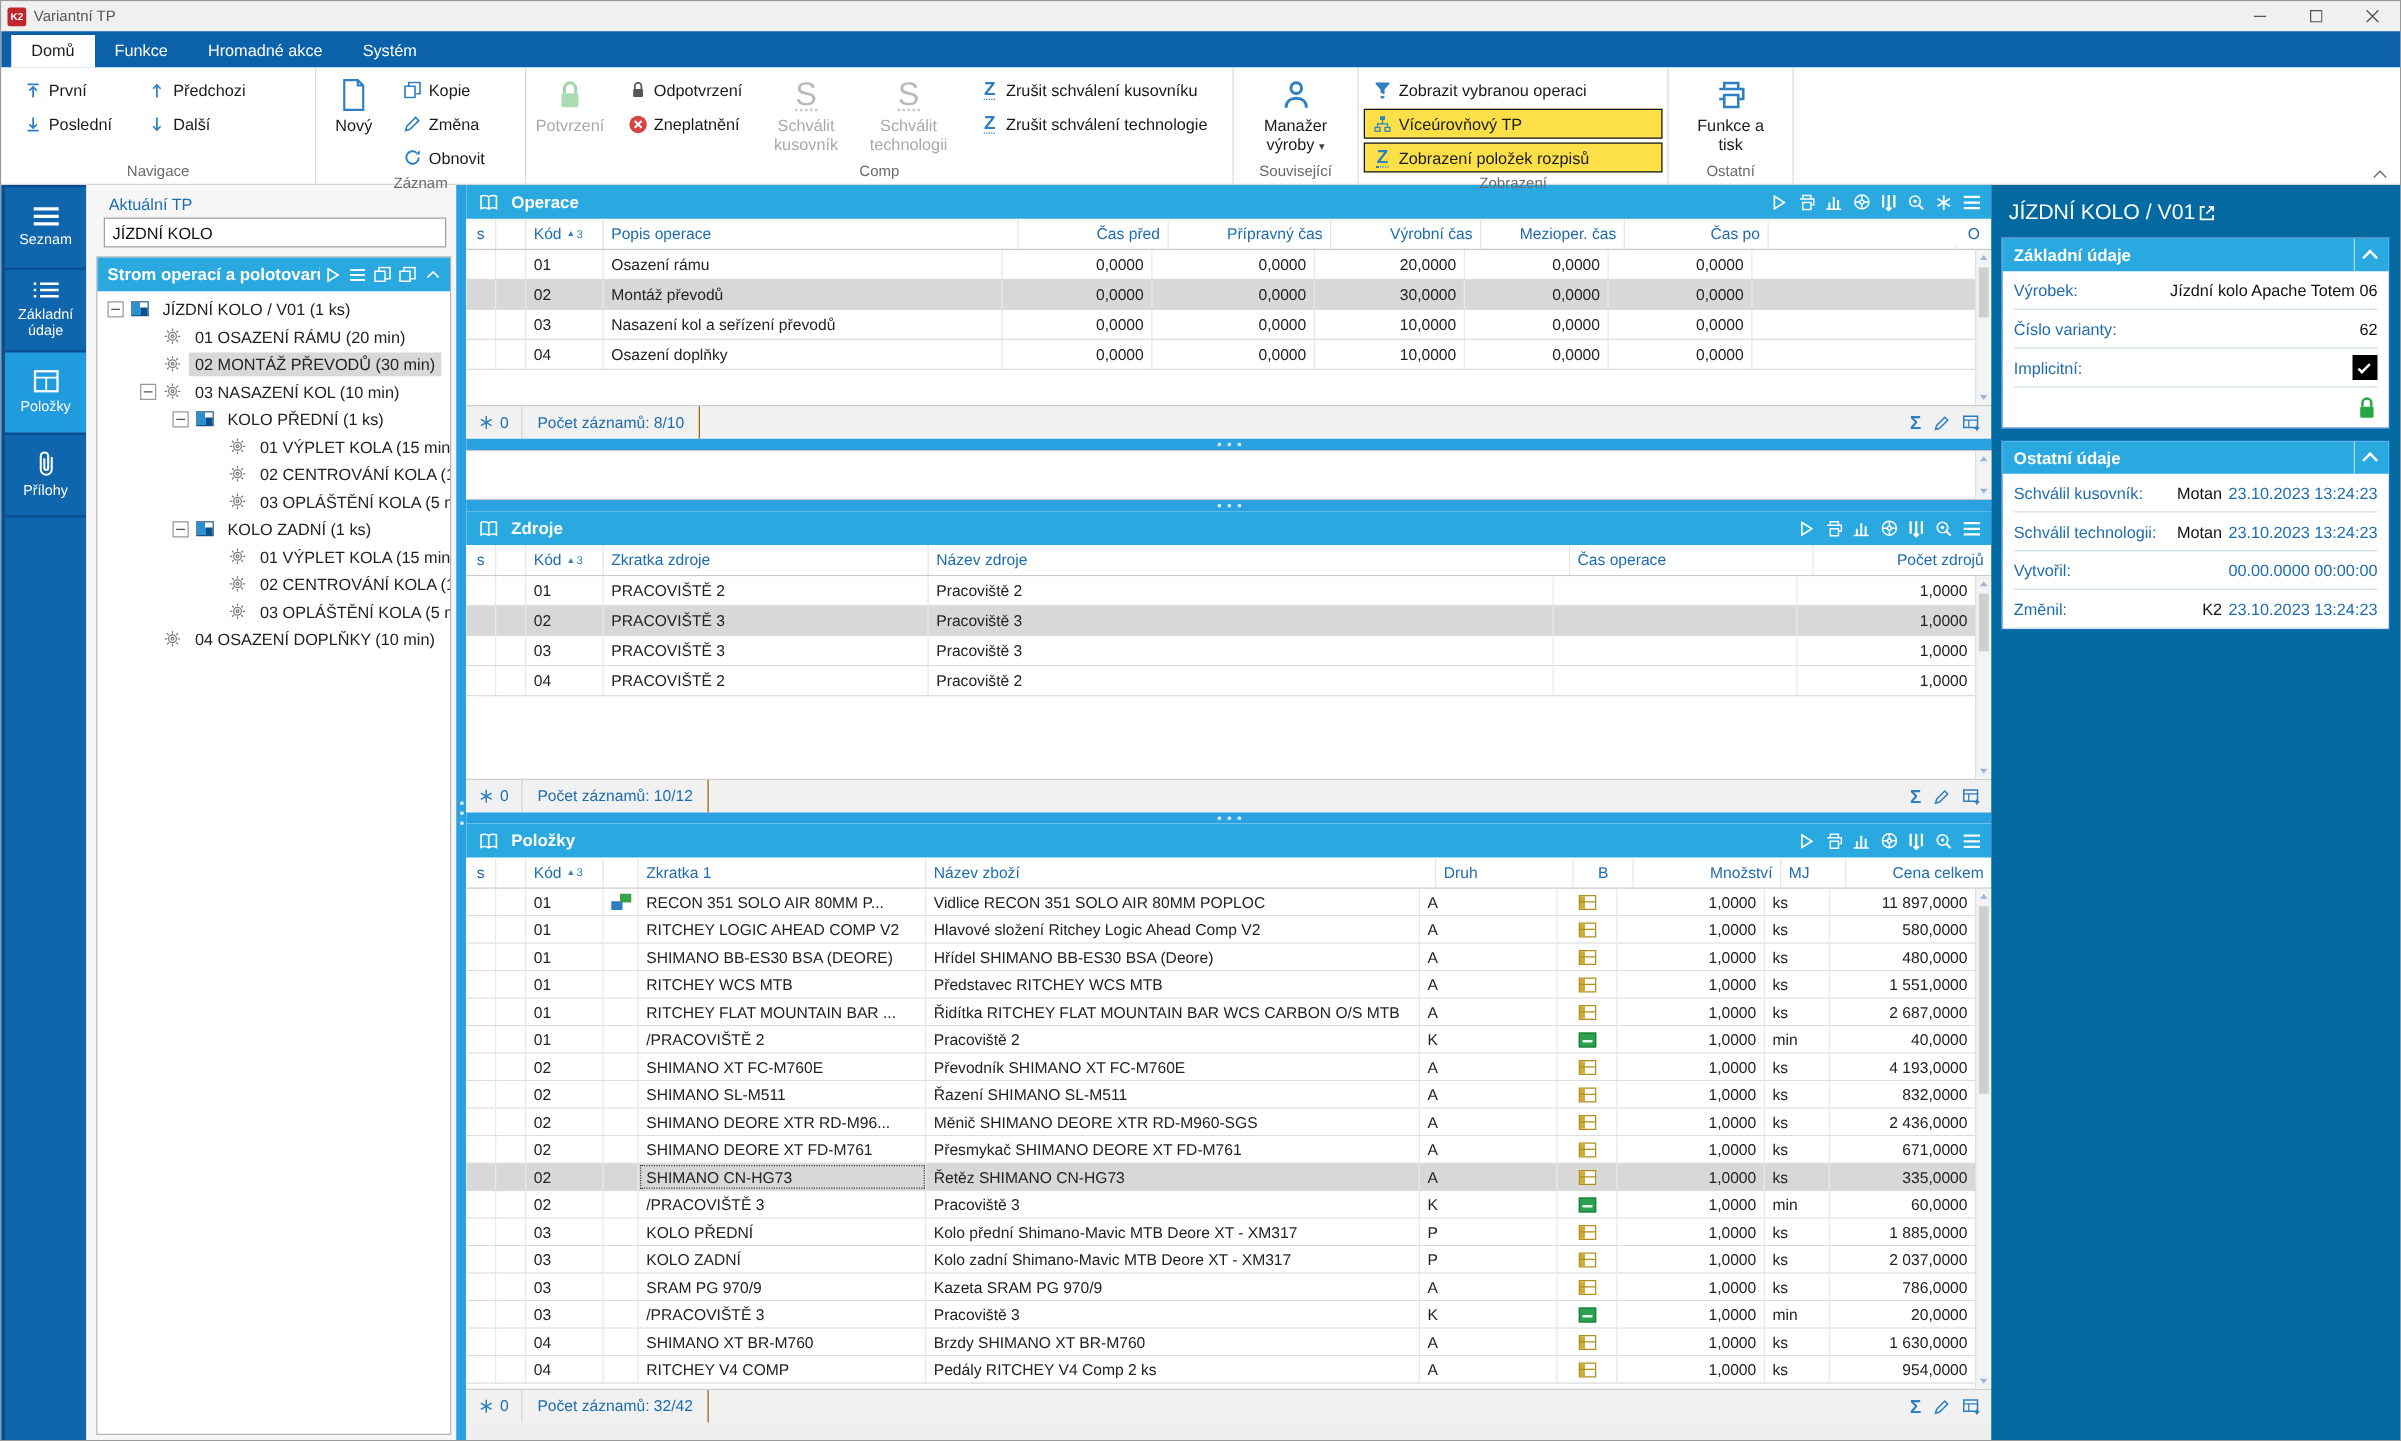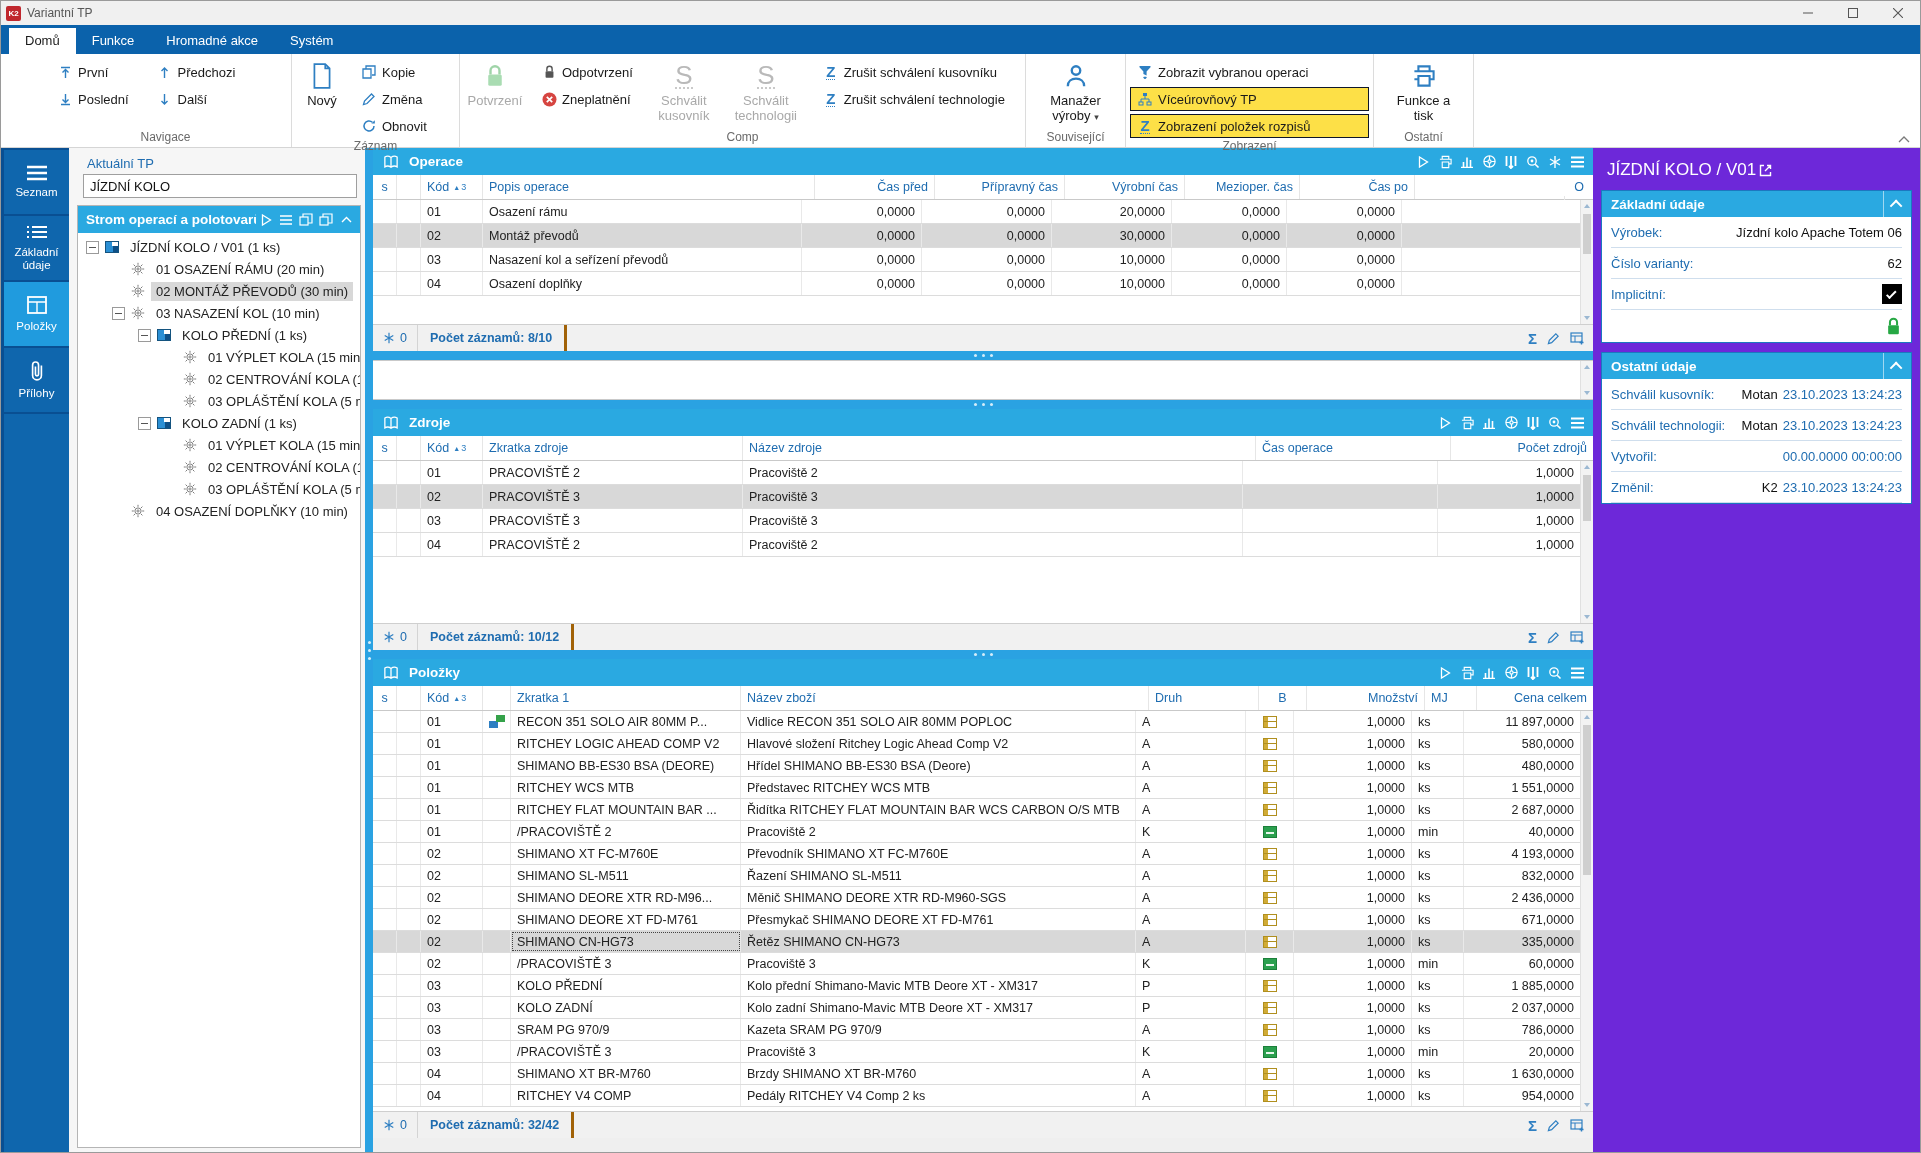--- a/index.html
+++ b/index.html
@@ -13,21 +13,21 @@
            font-size:8px;font-weight:bold;display:flex;align-items:center;justify-content:center;}
   .apptitle{color:#555;font-size:12px;}
   .winbtns{margin-left:auto;display:flex;height:100%;}
   .winbtn{width:45px;display:flex;align-items:center;justify-content:center;color:#444;}
   .winbtn svg{display:block;}
   
   .tabbar{height:29px;background:#0b62ab;display:flex;align-items:flex-end;flex:none;padding-left:8px;}
   .rtab{padding:5px 16px 6px 16px;color:#fff;font-size:13px;}
   .rtab.active{background:#fff;color:#1a1a1a;}
   
-  .ribbon{height:94px;background:#fff;border-bottom:1px solid #d5d5d5;display:flex;flex:none;position:relative;padding-left:39px;}
+  .ribbon{height:94px;background:#fff;border-bottom:1px solid #d5d5d5;display:flex;flex:none;position:relative;}
   .rgroup{display:flex;flex-direction:column;border-right:1px solid #dcdcdc;padding:4px 4px 0 4px;}
   .rg-body{flex:1;display:flex;align-items:flex-start;}
   .rg-label{height:18px;text-align:center;color:#6a6a6a;font-size:12px;line-height:16px;}
   .btn-small{display:flex;align-items:center;gap:5px;padding:3px 6px;white-space:nowrap;font-size:13px;color:#1a1a1a;border:1px solid transparent;}
   .btn-small .bi{width:16px;height:16px;flex:none;display:flex;align-items:center;justify-content:center;}
   .btn-big{width:68px;display:flex;flex-direction:column;align-items:center;text-align:center;
            font-size:13px;color:#1a1a1a;padding:3px 2px;line-height:1.15;gap:3px;}
   .btn-big .bi{height:30px;display:flex;align-items:center;justify-content:center;}
   .disabled,.disabled .zletter{color:#a9a9a9 !important;}
   .pressed{background:#fde047;border:1px solid #0f172a;text-align:center;}
@@ -87,21 +87,21 @@
   .prow .c.n{justify-content:flex-end;}
   .prow .c.ctr{justify-content:center;}
   .focus{outline:1px dotted #444;outline-offset:-2px;}
   .vscroll{position:absolute;top:0;right:0;bottom:0;width:13px;background:#f3f3f3;border-left:1px solid #e0e0e0;}
   .vthumb{position:absolute;left:2px;right:2px;top:14px;height:38px;background:#cfcfcf;}
   .vscroll::before,.vscroll::after{content:"";position:absolute;left:3px;border-left:3px solid transparent;border-right:3px solid transparent;}
   .vscroll::before{top:4px;border-bottom:4px solid #9bb8d2;}
   .vscroll::after{bottom:4px;border-top:4px solid #9bb8d2;}
   .pfoot{height:27px;background:#f1f1f1;border-top:1px solid #cfcfcf;display:flex;align-items:center;flex:none;color:#1e6cb0;font-size:12.5px;}
   .pf-frozen{display:flex;align-items:center;gap:5px;padding:0 10px;border-right:1px solid #d4d4d4;height:100%;}
-  .pf-rec{padding:0 12px;border-right:3px solid #a16207;height:100%;display:flex;align-items:center;font-weight:bold;}
+  .pf-rec{padding:0 12px;border-right:1px solid #a16207;height:100%;display:flex;align-items:center;}
   .pf-icons{margin-left:auto;display:flex;align-items:center;gap:10px;padding-right:8px;color:#2e7fc2;}
   .pf-icons .sig{font-size:15px;font-weight:bold;color:#2e7fc2;}
   .gap-strip{height:40px;background:#fff;border:1px solid #c9c9c9;border-left:none;border-right:none;position:relative;}
   .gap-strip .vscroll{border-left:1px solid #e0e0e0;}
   
   .op-s{width:24px;}.op-ic{width:24px;}.op-kod{width:62px;}.op-popis{flex:1;}
   .op-t1{width:120px;}.op-t2{width:130px;}.op-t3{width:120px;}.op-t4{width:115px;}.op-t5{width:115px;}
   .op-mj{width:150px;margin-top:42px;}.op-o{width:28px;border-right:none !important;}
   
   .zd-s{width:24px;}.zd-ic{width:24px;}.zd-kod{width:62px;}.zd-zkr{width:260px;}.zd-naz{flex:1;}
@@ -113,21 +113,21 @@
   
   .by{width:14px;height:12px;border:1px solid #b08f1f;background:#fff;position:relative;flex:none;}
   .by::before{content:"";position:absolute;left:0;top:0;bottom:0;width:4px;background:#d1ab35;}
   .by::after{content:"";position:absolute;left:0;right:0;top:4px;height:1px;background:#b08f1f;}
   .bgx{width:14px;height:12px;border:1px solid #1c7f3a;background:#2ba04f;position:relative;flex:none;}
   .bgx::after{content:"";position:absolute;left:2px;right:2px;top:5px;height:2px;background:#e9f7ee;}
   .vic{width:16px;height:13px;position:relative;flex:none;}
   .vic::before{content:"";position:absolute;left:0;bottom:0;width:9px;height:7px;background:#2e7fc2;}
   .vic::after{content:"";position:absolute;right:0;top:0;width:9px;height:7px;background:#35a24a;}
   
-  .rightpanel{width:327px;background:#6d28d9;flex:none;display:flex;flex-direction:column;padding:6px 8px 8px 8px;}
+  .rightpanel{width:327px;background:#0369a1;flex:none;display:flex;flex-direction:column;padding:6px 8px 8px 8px;}
   .rp-title{color:#fff;font-size:17px;display:flex;align-items:center;padding:6px 4px 10px 6px;}
   .rp-title span{flex:1;}
   .card{background:#fff;border:1px solid #1c77c0;margin-bottom:9px;}
   .card-hdr{height:26px;background:#2aa9e1;color:#fff;font-weight:bold;font-size:13.5px;display:flex;align-items:center;padding-left:9px;}
   .card-hdr .chv{margin-left:auto;width:28px;height:100%;border-left:1px solid rgba(255,255,255,.55);display:flex;align-items:center;justify-content:center;}
   .chevup{width:9px;height:9px;border-left:2px solid #fff;border-top:2px solid #fff;transform:rotate(45deg) translateY(2px);}
   .frow{min-height:31px;display:flex;align-items:center;margin:0 9px;border-bottom:1px solid #cfdeed;font-size:13px;}
   .frow .lab{color:#1e6cb0;}
   .frow .val{margin-left:auto;color:#111;text-align:right;}
   .frow .date{color:#1e6cb0;margin-left:5px;}

